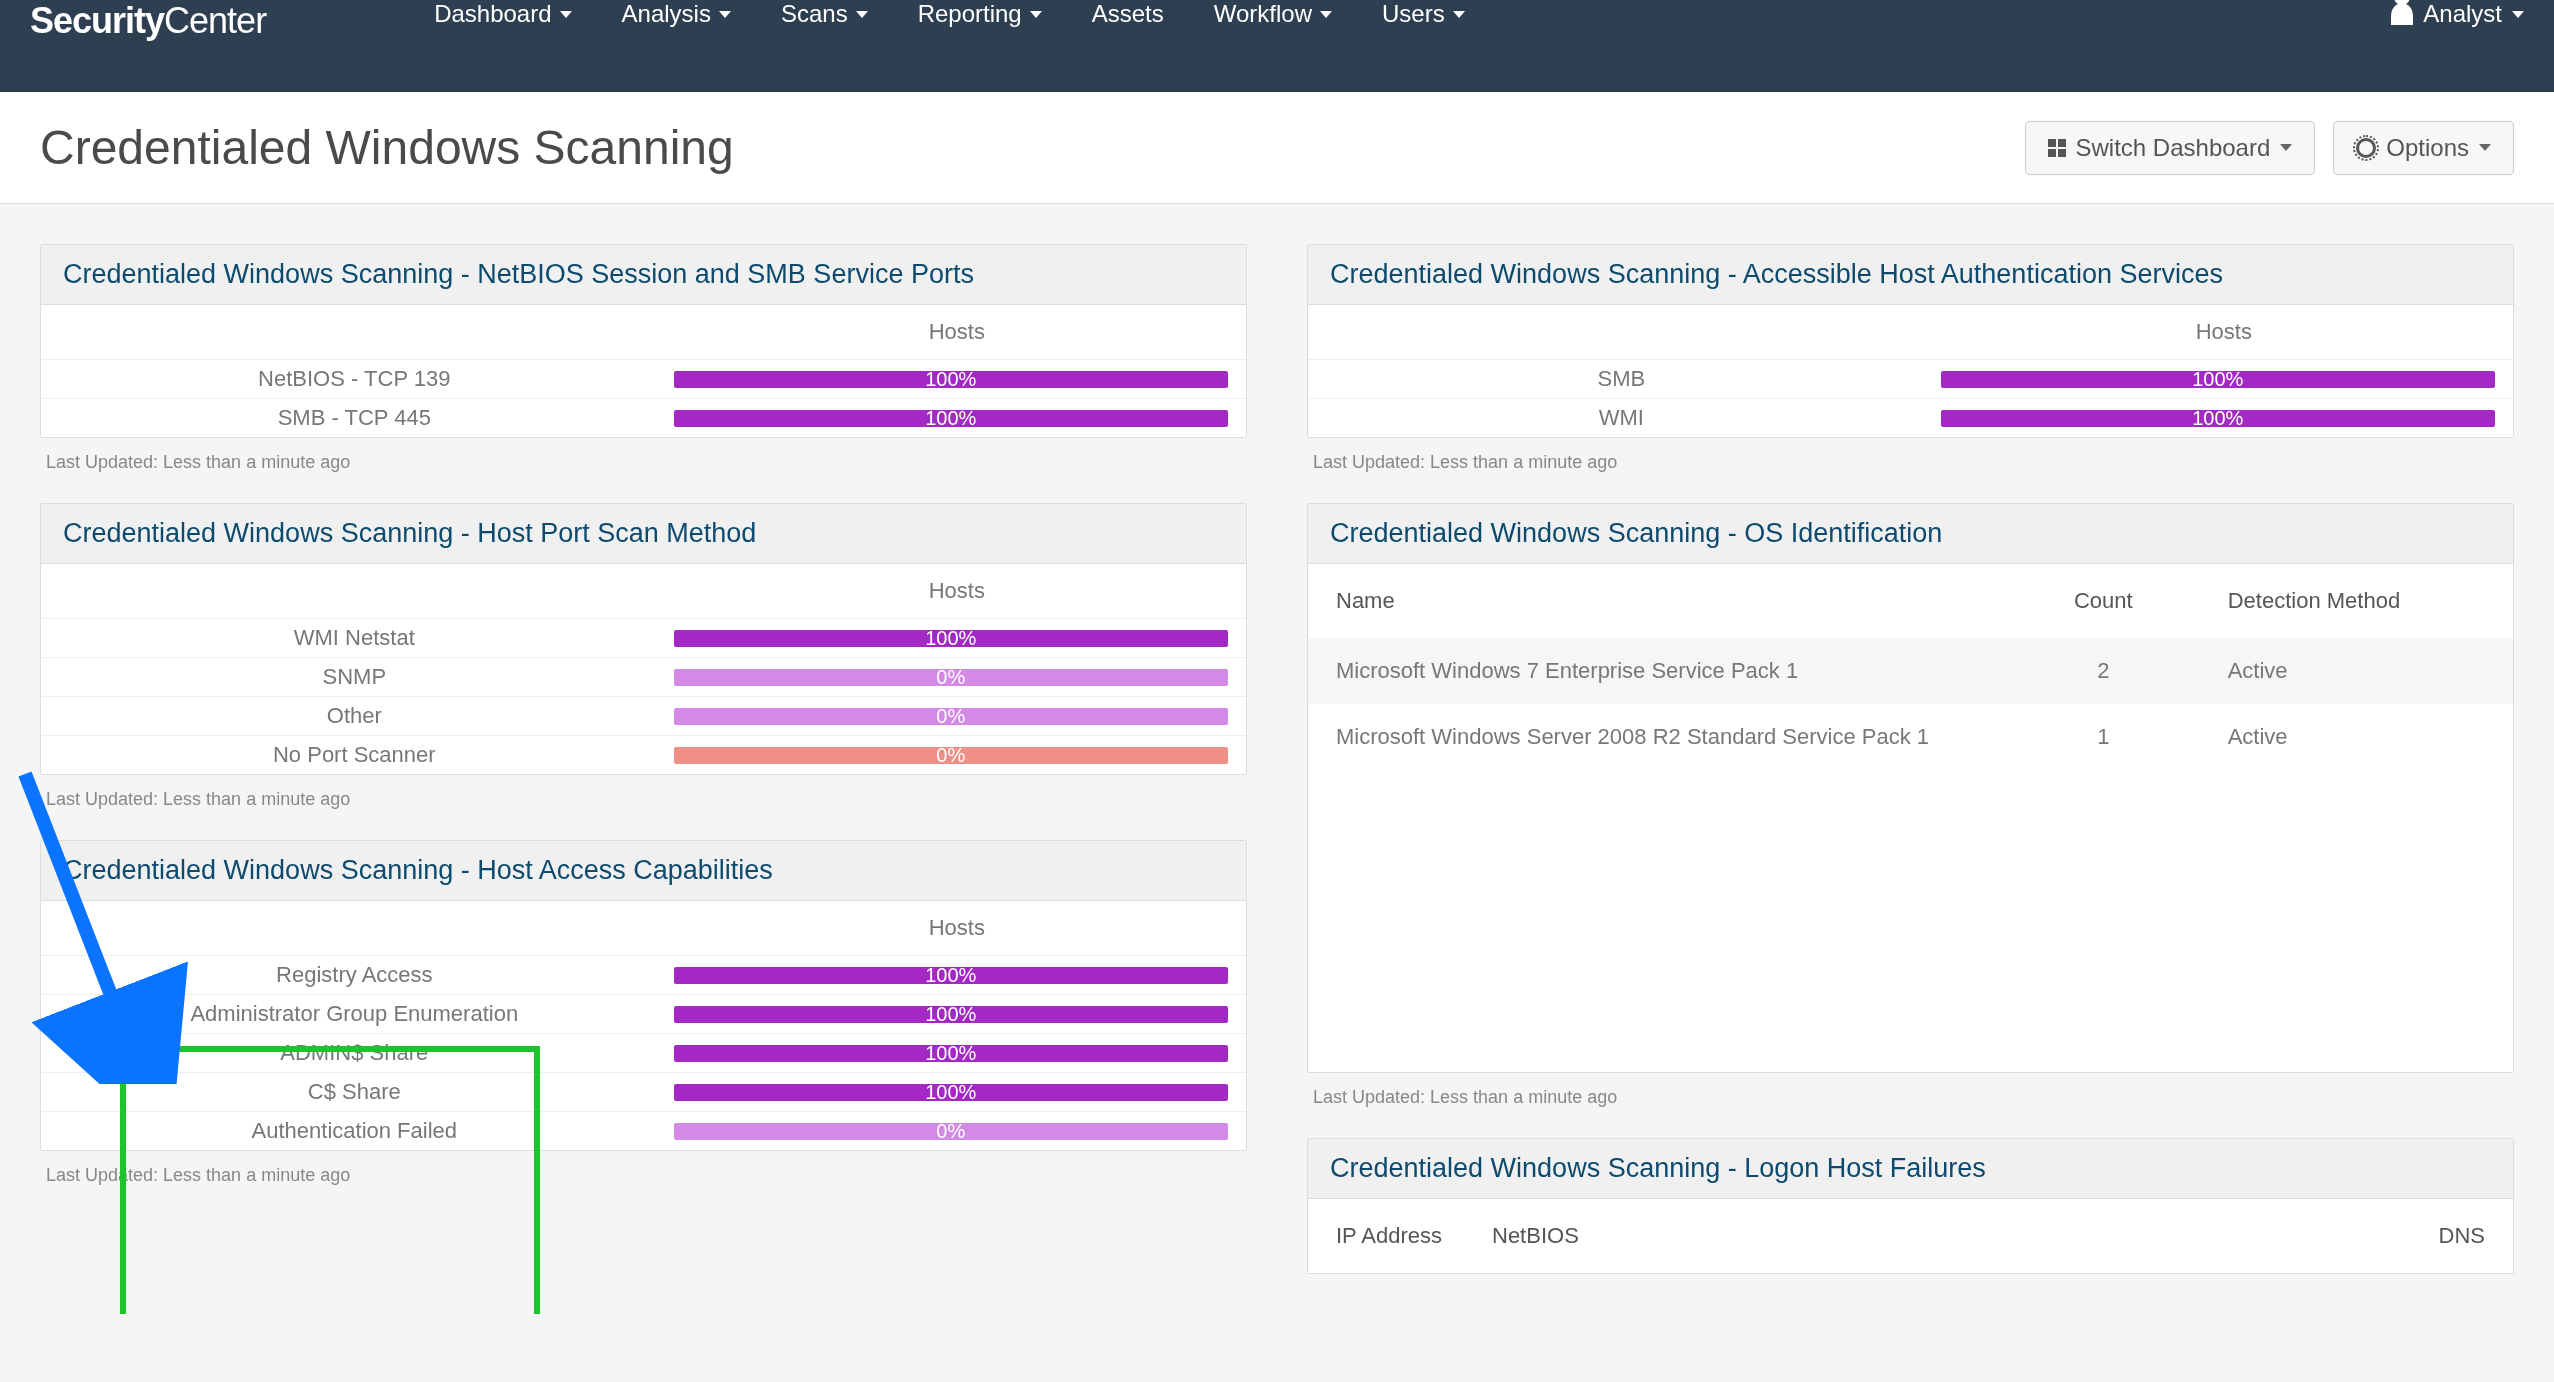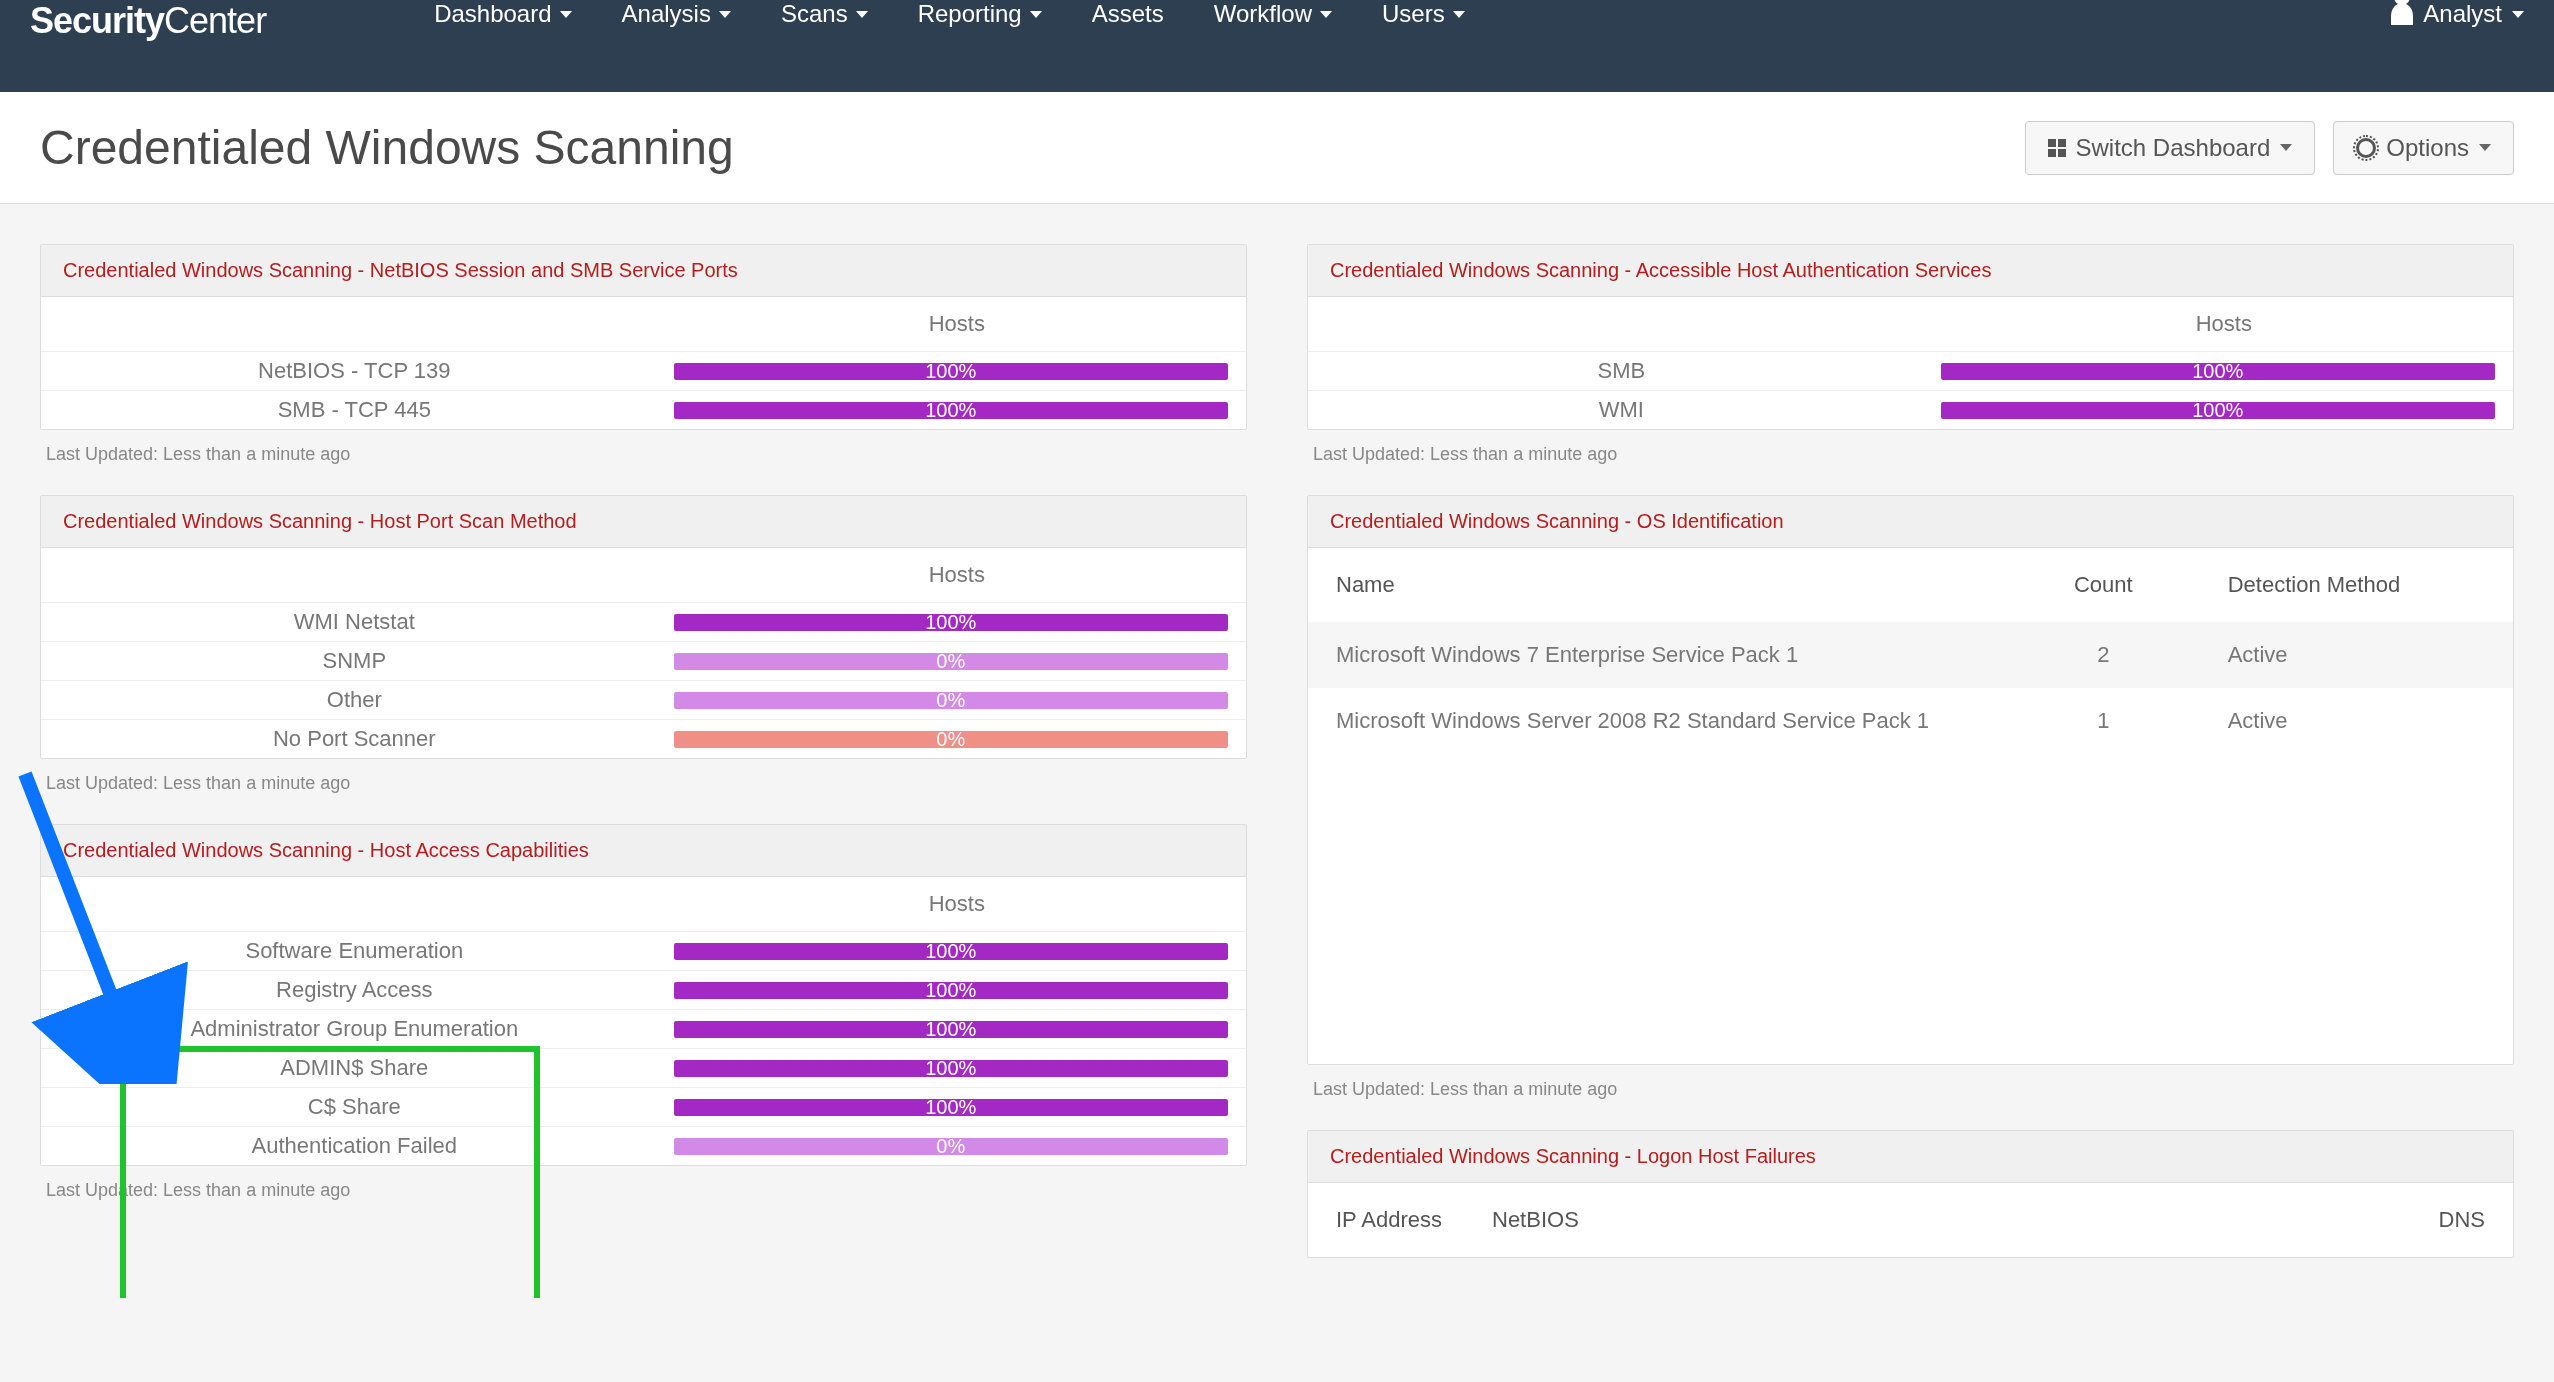--- a/index.html
+++ b/index.html
@@ -108,22 +108,22 @@
   }
   .panel {
     background:#fff;
     border:1px solid #ddd;
     border-radius:2px;
   }
   .panel-header {
     background:#f0f0f0;
     border-bottom:1px solid #ddd;
     padding:14px 22px;
-    font-size:20px;
-    color:#b91c1c;
+    font-size:27px;
+    color:#0c4a6e;
   }
   .panel-body { }
   .bar-table { width:100%; border-collapse:collapse; }
   .bar-table th {
     font-weight:400; color:#777; font-size:22px;
     padding:14px 10px; border-bottom:1px solid #eee;
   }
   .bar-table td {
     border-top:1px solid #eee;
     padding:6px 12px;
@@ -321,26 +321,20 @@
         <div class="panel-body">
           <table class="bar-table">
             <thead>
                 <tr>
                   <th></th>
                   <th>Hosts</th>
                 </tr>
               </thead>
             <tbody id="p5-rows">
                 <tr>
-                  <td class="label">Software Enumeration</td>
-                  <td class="bar-cell">
-                    <div class="bar purple">100%</div>
-                  </td>
-                </tr>
-                <tr>
                   <td class="label">Registry Access</td>
                   <td class="bar-cell">
                     <div class="bar purple">100%</div>
                   </td>
                 </tr>
                 <tr>
                   <td class="label">Administrator Group Enumeration</td>
                   <td class="bar-cell">
                     <div class="bar purple">100%</div>
                   </td>

